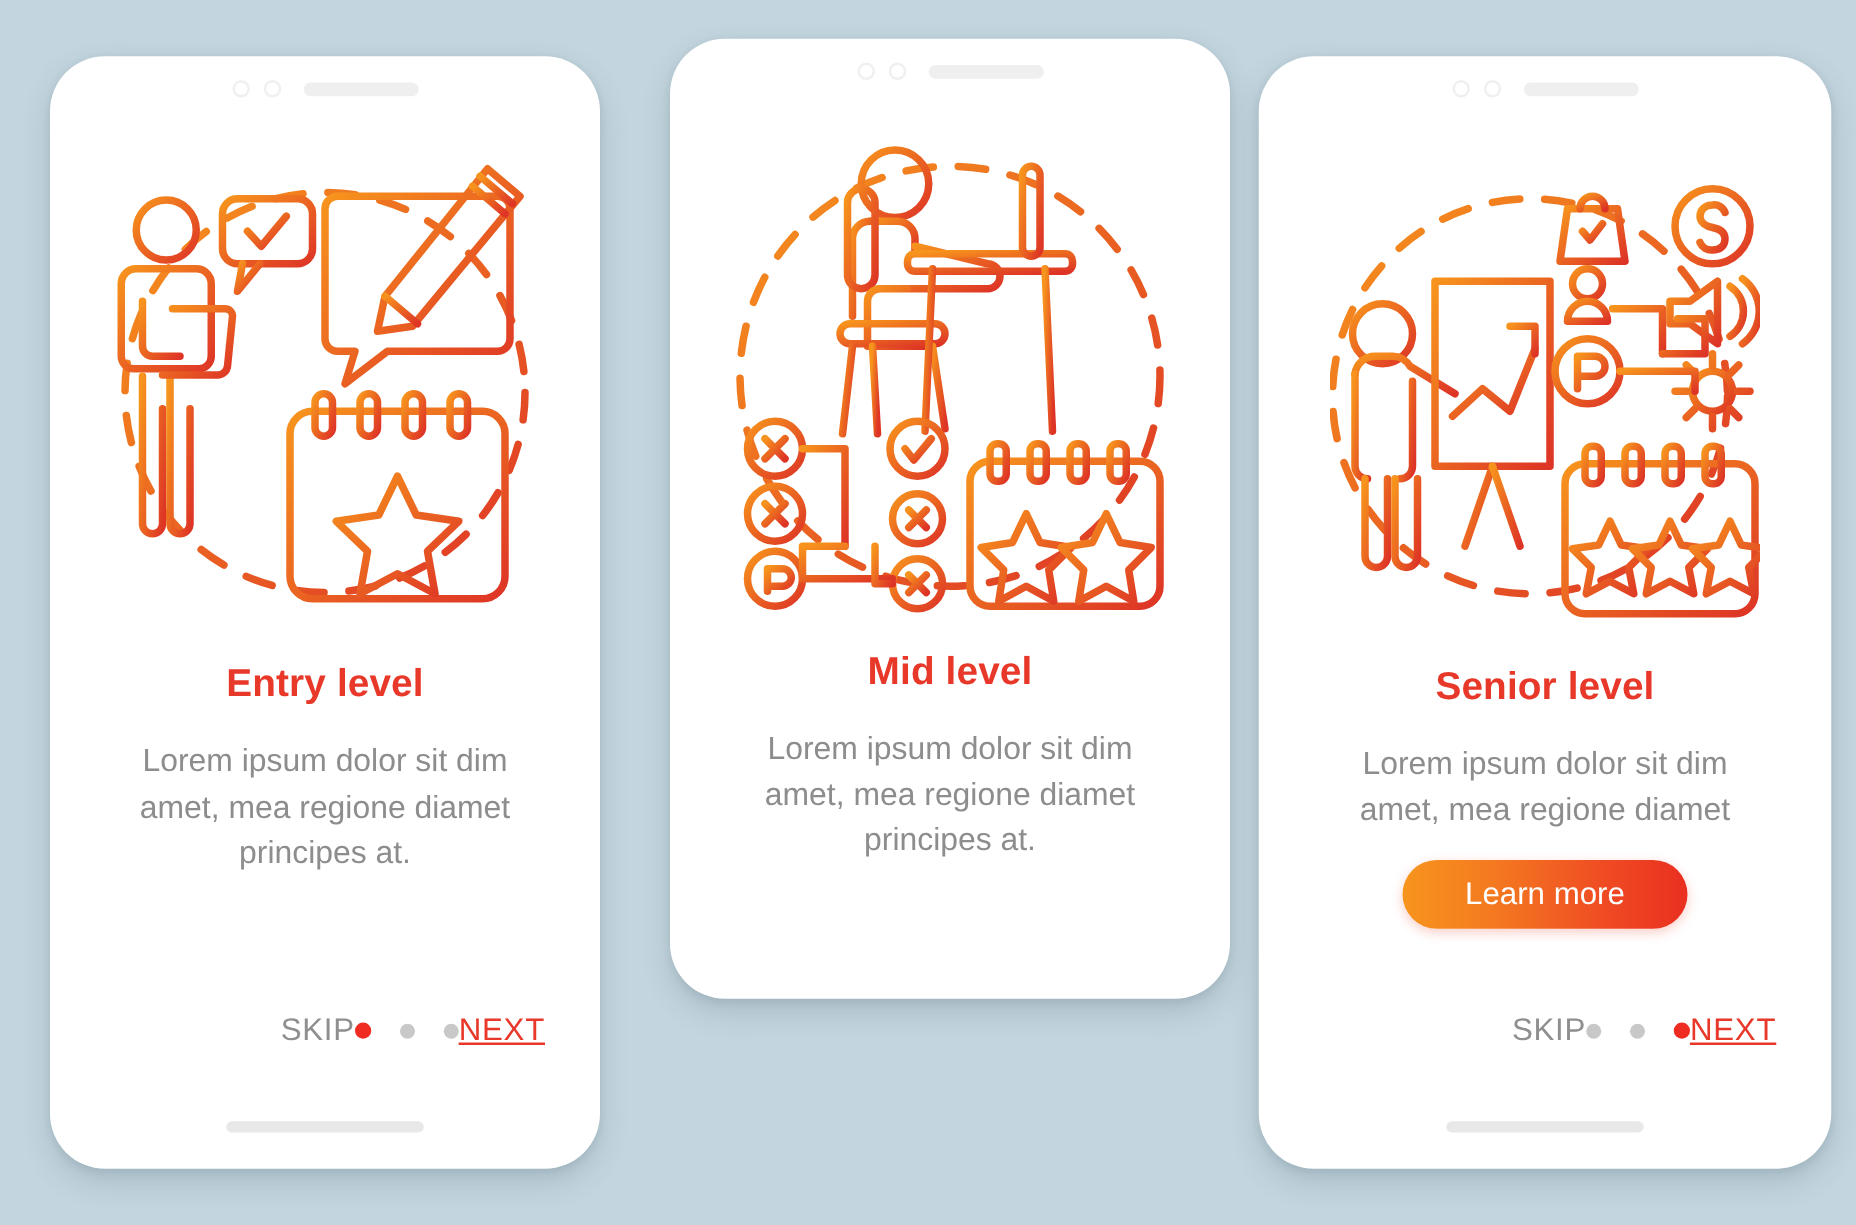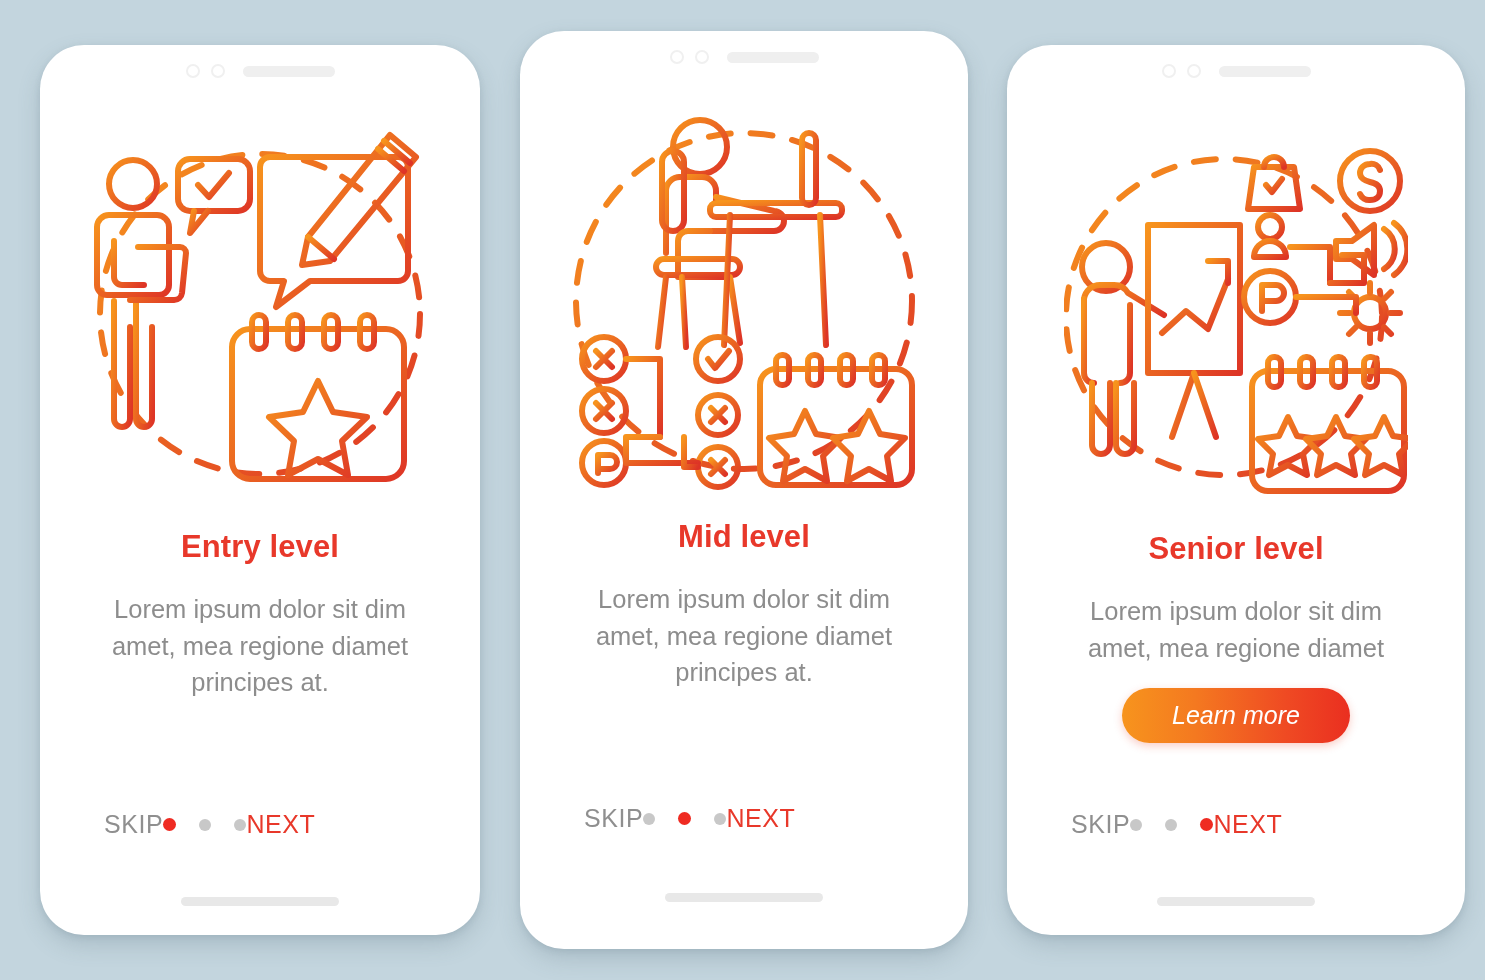--- a/index.html
+++ b/index.html
@@ -12,21 +12,21 @@
 
   
   .phone{
     position:absolute;
     background:#ffffff;
     border-radius:44px;
     box-shadow:0 10px 22px rgba(80,105,120,.22), 0 2px 6px rgba(80,105,120,.14);
     overflow:hidden;
   }
   .phone.p1{left:40px;  top:45px;  width:440px; height:890px;}
-  .phone.p2{left:520px; top:31px;  width:448px; height:918px;}
+  .phone.p2{left:536px; top:31px;  width:448px; height:768px;}
   .phone.p3{left:1007px;top:45px;  width:458px; height:890px;}
 
   .screen{position:absolute;inset:0;display:flex;flex-direction:column;align-items:center;}
 
   
   .statusbar{
     width:100%;height:52px;display:flex;align-items:center;justify-content:center;
     gap:11px;flex:0 0 auto;
   }
   .cam{width:14px;height:14px;border-radius:50%;border:2px solid #f0f0f0;box-sizing:border-box;}
@@ -57,35 +57,34 @@
   .p3 .desc{margin-top:26px;}
 
   
   .cta{
     margin-top:22px;
     border:none;outline:none;cursor:pointer;
     background:linear-gradient(90deg,#f7941d 0%,#f47920 32%,#ef4a23 72%,#ea2f20 100%);
     color:#fff;font-size:25px;font-family:"Liberation Sans",sans-serif;
     padding:13px 50px;border-radius:40px;
     box-shadow:0 3px 9px rgba(234,60,32,.25);
-    font-style:italic;
   }
 
   
   .navrow{
     position:absolute;left:0;right:0;
-    display:flex;align-items:center;justify-content:flex-start;
-    padding:0 64px;box-sizing:border-box;
+    display:flex;align-items:center;justify-content:flex-end;
+    padding:0 44px;box-sizing:border-box;
   }
   .p1 .navrow{top:765px;}
   .p2 .navrow{top:773px;}
   .p3 .navrow{top:765px;}
 
   .skip{font-size:25px;color:#8f8f8f;letter-spacing:.6px;cursor:pointer;}
-  .next{font-size:25px;color:#e8382a;letter-spacing:.6px;cursor:pointer;}
+  .next{font-size:25px;color:#e8382a;letter-spacing:.6px;cursor:pointer;text-decoration:underline;}
   .dots{display:flex;align-items:center;gap:23px;}
   .dot{width:12px;height:12px;border-radius:50%;background:#c8c8c8;cursor:pointer;}
   .dot.on{background:#ef2b22;width:13px;height:13px;}
 
   .homebar{
     position:absolute;left:50%;transform:translateX(-50%);
     width:158px;height:9px;border-radius:5px;background:#e8e8e8;
   }
   .p1 .homebar{top:852px;}
   .p2 .homebar{top:862px;}

